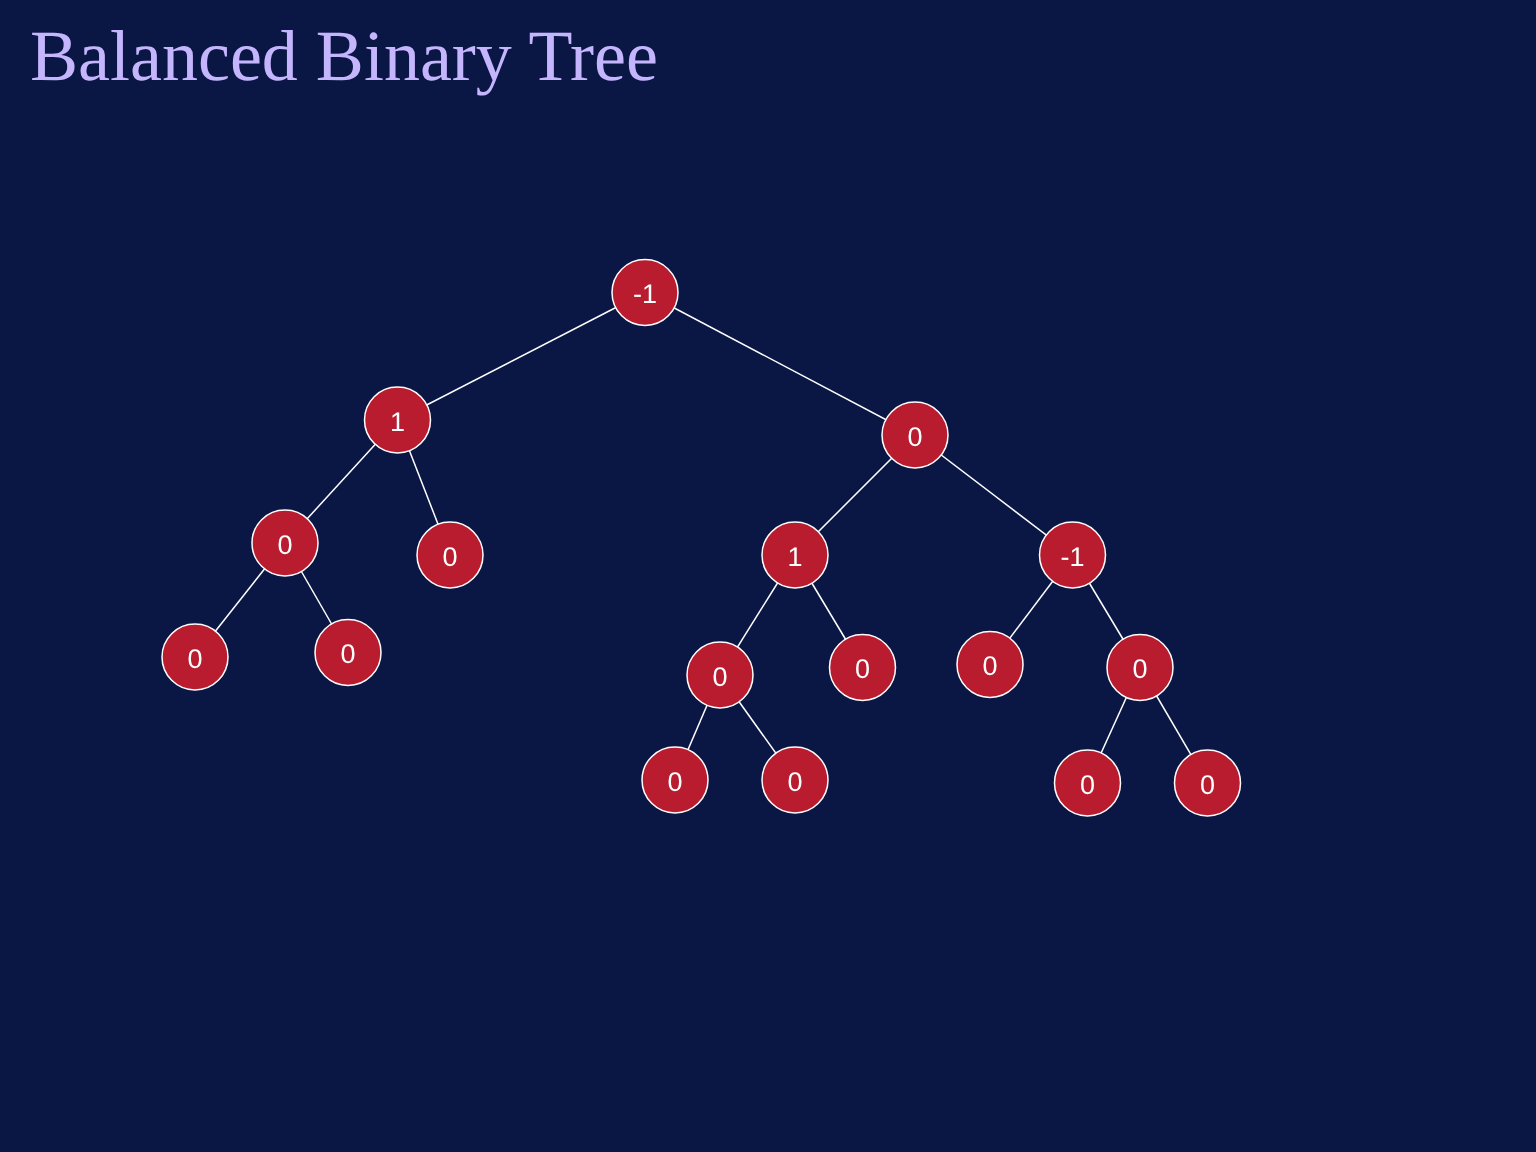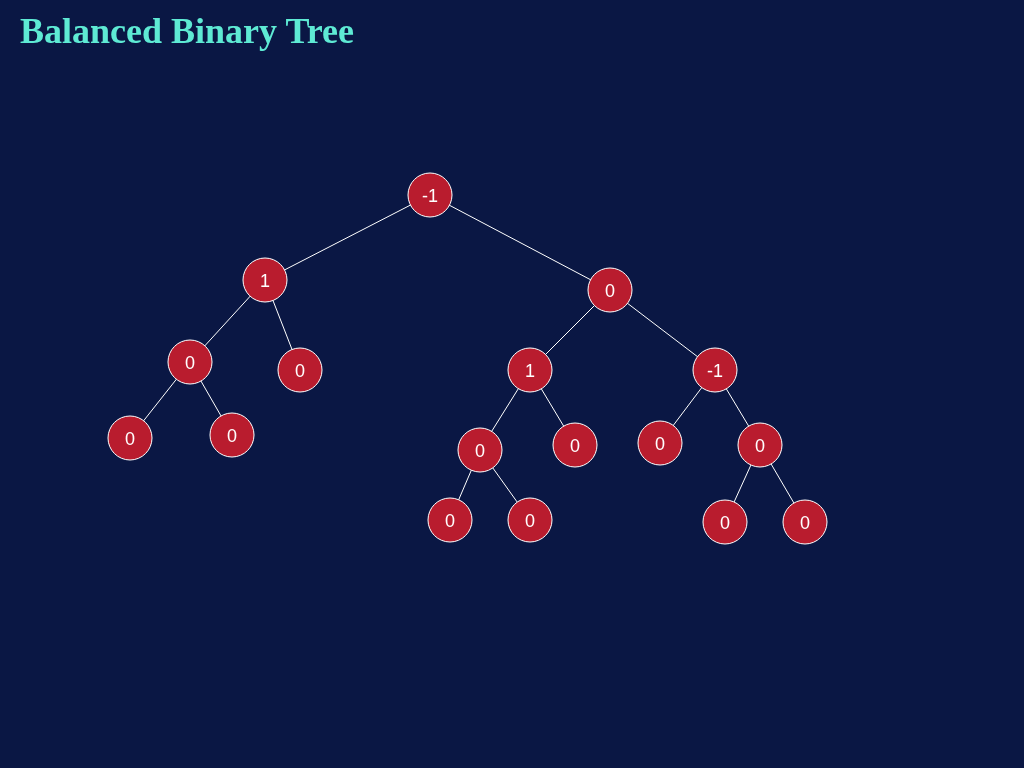--- a/index.html
+++ b/index.html
@@ -6,23 +6,23 @@
     margin: 0;
     padding: 0;
     width: 1024px;
     height: 768px;
     background: #0a1744;
     font-family: Georgia, 'Times New Roman', serif;
     overflow: hidden;
     position: relative;
   }
   .title {
-    color: #5eead4;
-    font-size: 36px;
-    font-weight: bold;
+    color: #c4b5fd;
+    font-size: 48px;
+    font-weight: normal;
     margin: 0;
     padding: 10px 20px 0 20px;
   }
   svg {
     position: absolute;
     top: 0;
     left: 0;
   }
   .node circle {
     fill: #b91c2e;

